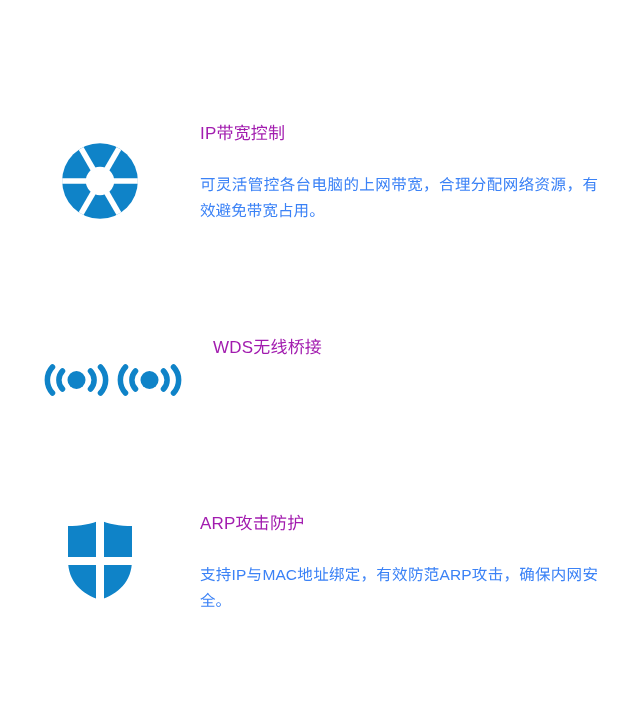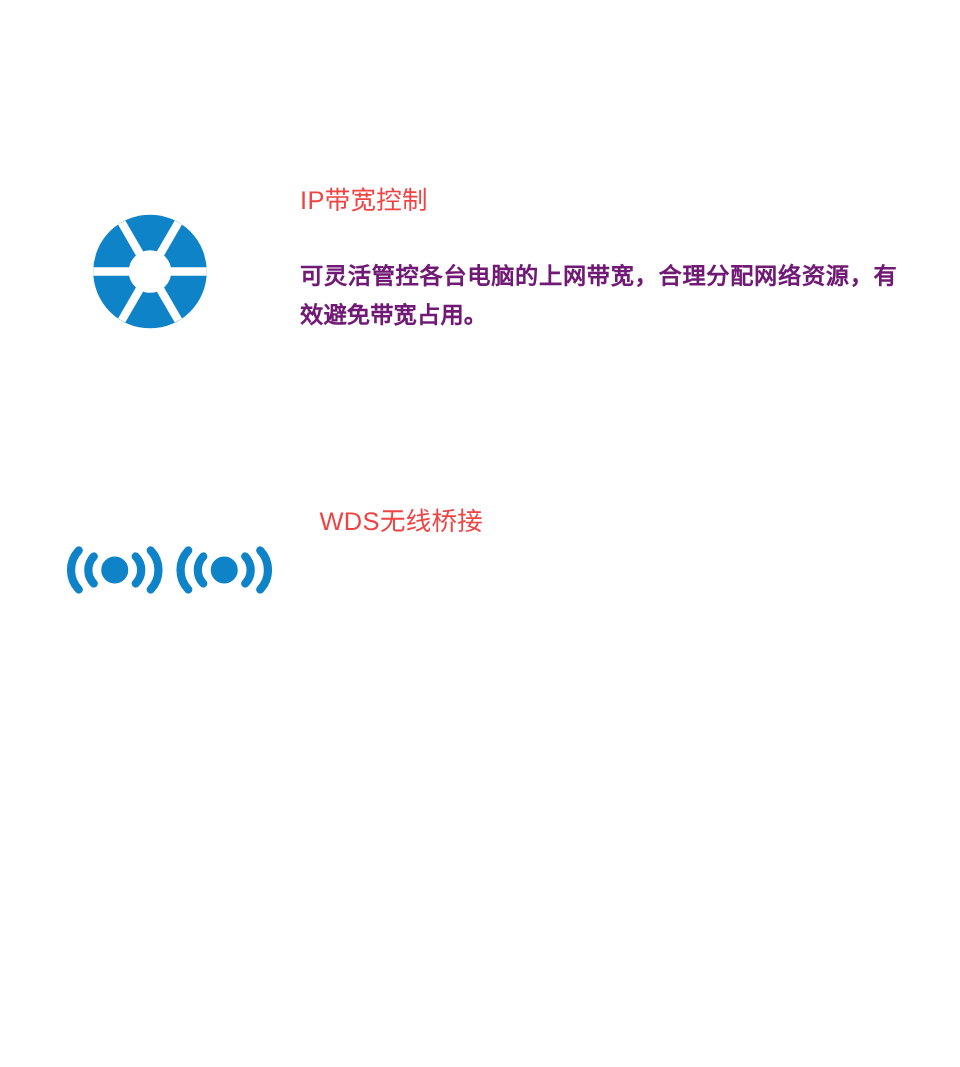--- a/index.html
+++ b/index.html
@@ -53,38 +53,37 @@
     display: block;
   }
 
   .text-cell {
     flex: 1 1 auto;
     padding-right: 42px;
     box-sizing: border-box;
   }
 
   .feature-title {
-    color: #ef4444;
+    color: #a21caf;
     font-size: 17px;
     line-height: 24px;
     letter-spacing: 0.2px;
     margin: 0 0 26px 0;
     font-weight: normal;
     white-space: nowrap;
   }
 
   .feature-desc {
-    color: #701a75;
+    color: #3b82f6;
     font-size: 15.5px;
     line-height: 26px;
     letter-spacing: 0.1px;
     margin: 0;
     text-align: justify;
     text-justify: inter-ideograph;
-    font-weight: bold;
   }
 </style>
 </head>
 <body>
 
 <div class="feature-list">
 
   <div class="feature-row row-1">
     <div class="icon-cell">
       <svg width="86" height="86" viewBox="0 0 100 100">
@@ -132,14 +131,39 @@
           <path d="M 171 26 A 38 38 0 0 0 171 78" stroke-width="11"></path>
           <path d="M 267 26 A 38 38 0 0 1 267 78" stroke-width="11"></path>
         </g>
       </svg>
     </div>
     <div class="text-cell">
       <h3 class="feature-title">WDS无线桥接</h3>
     </div>
   </div>
 
+  <div class="feature-row row-3">
+    <div class="icon-cell">
+      <svg width="68" height="82" viewBox="0 0 68 82">
+        <defs>
+          <mask id="shield-cross">
+            <rect x="0" y="0" width="68" height="82" fill="#fff"></rect>
+            <rect x="30" y="0" width="8" height="82" fill="#000"></rect>
+            <rect x="0" y="37" width="68" height="8" fill="#000"></rect>
+          </mask>
+        </defs>
+
+        <path d="M 2 6
+                 L 2 40
+                 C 2 62 16 74 34 80
+                 C 52 74 66 62 66 40
+                 L 66 6
+                 C 54 6 42 4 34 0
+                 C 26 4 14 6 2 6 Z" fill="#0f83c8" mask="url(#shield-cross)"></path>
+      </svg>
+    </div>
+    <div class="text-cell">
+      <h3 class="feature-title">ARP攻击防护</h3>
+      <p class="feature-desc">支持IP与MAC地址绑定，有效防范ARP攻击，确保内网安全。</p>
+    </div>
+  </div>
 
 </div>
 
 </body></html>

